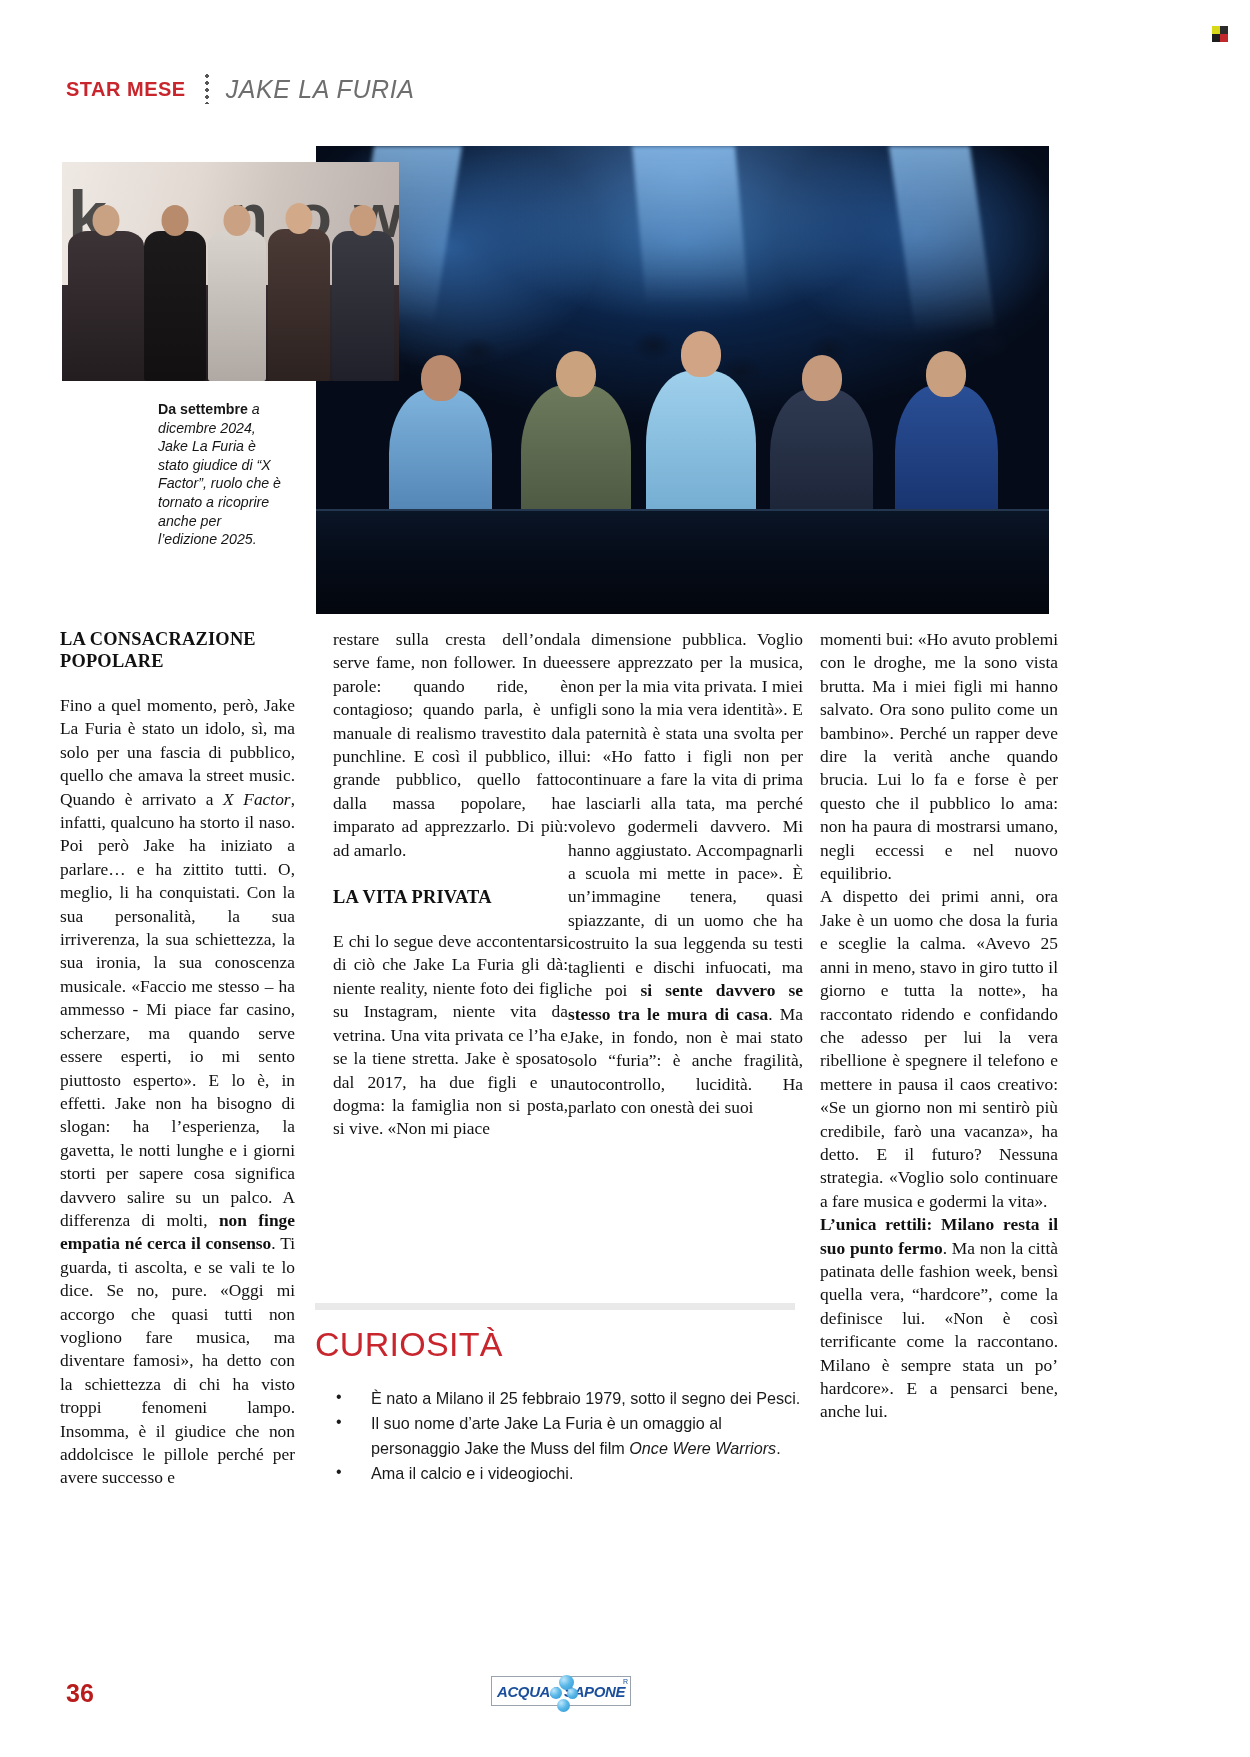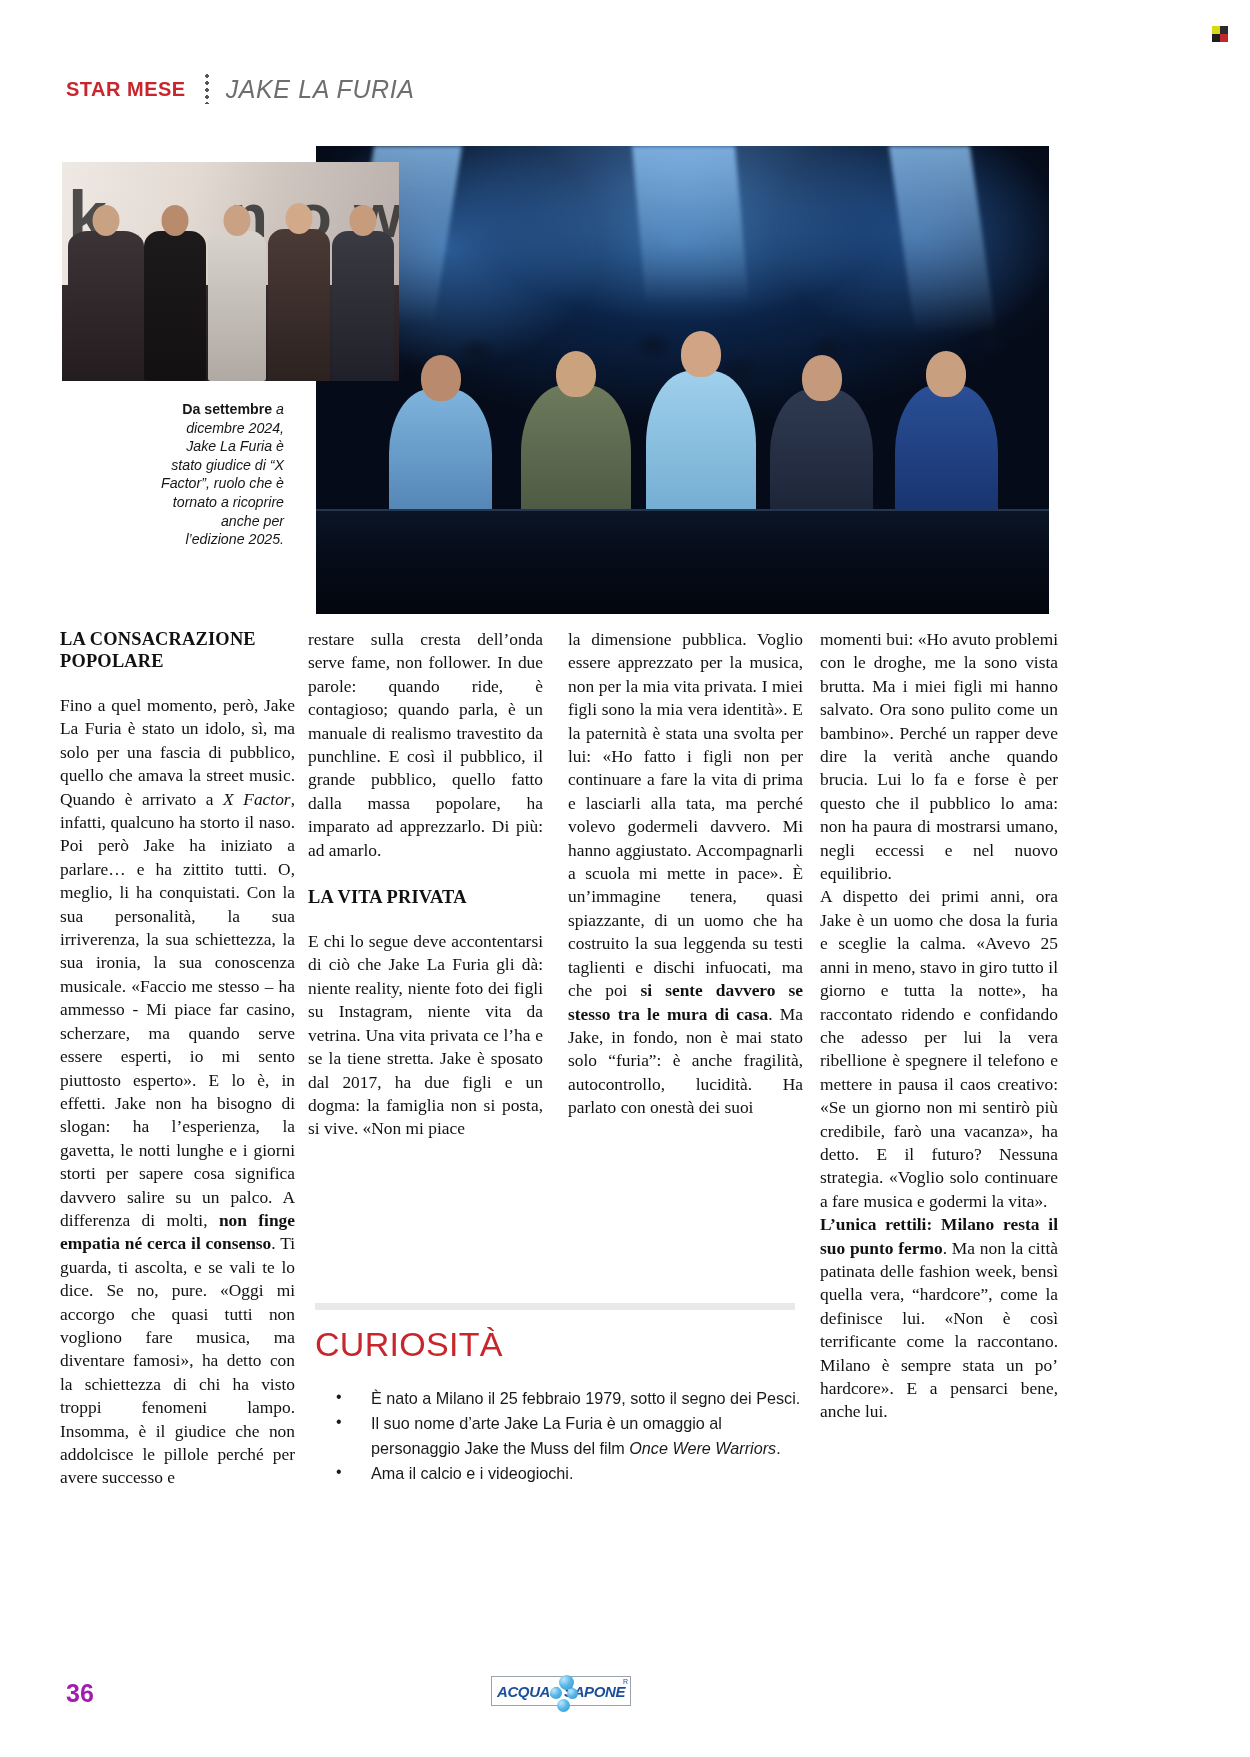--- a/index.html
+++ b/index.html
@@ -203,38 +203,37 @@
   
   .caption {
     position: absolute;
     left: 158px;
     top: 400px;
     width: 126px;
     font-family: "Liberation Sans", sans-serif;
     font-size: 14.2px;
     line-height: 18.6px;
     color: #161616;
-    text-align: right;
   }
   .caption b { font-weight: bold; font-style: normal; }
   .caption .cap-body { font-style: italic; }
 
   
   .col {
     position: absolute;
     top: 628px;
     width: 235px;
     font-size: 17.4px;
     line-height: 23.4px;
     color: #111;
     text-align: justify;
     hyphens: auto;
   }
   #col1 { left: 60px;  }
-  #col2 { left: 308px; }
+  #col2 { left: 333px; }
   #col3 { left: 568px; }
   #col4 { left: 820px; width: 238px; }
 
   .col h2 {
     margin: 0 0 22px 0;
     font-size: 18.4px;
     line-height: 22px;
     font-weight: bold;
     letter-spacing: .2px;
     text-align: left;
@@ -292,21 +291,21 @@
   .curio-list i { font-style: italic; }
 
   
   .page-no {
     position: absolute;
     left: 66px;
     top: 1679px;
     font-family: "Liberation Sans", sans-serif;
     font-weight: bold;
     font-size: 25px;
-    color: #a21caf;
+    color: #b91c1c;
   }
   .brand {
     position: absolute;
     left: 491px;
     top: 1676px;
     width: 138px;
     height: 28px;
     border: 1px solid #9aa3ad;
     background: #ffffff;
   }

